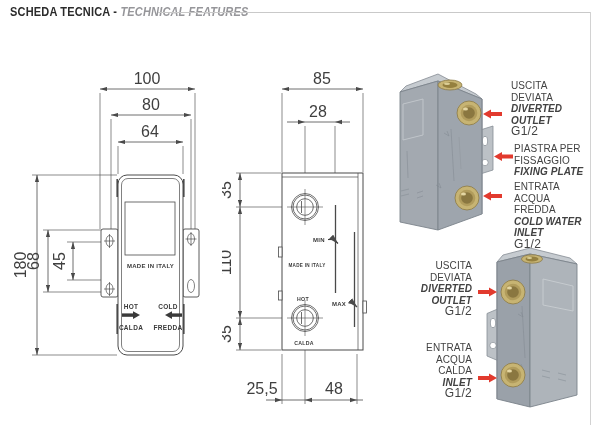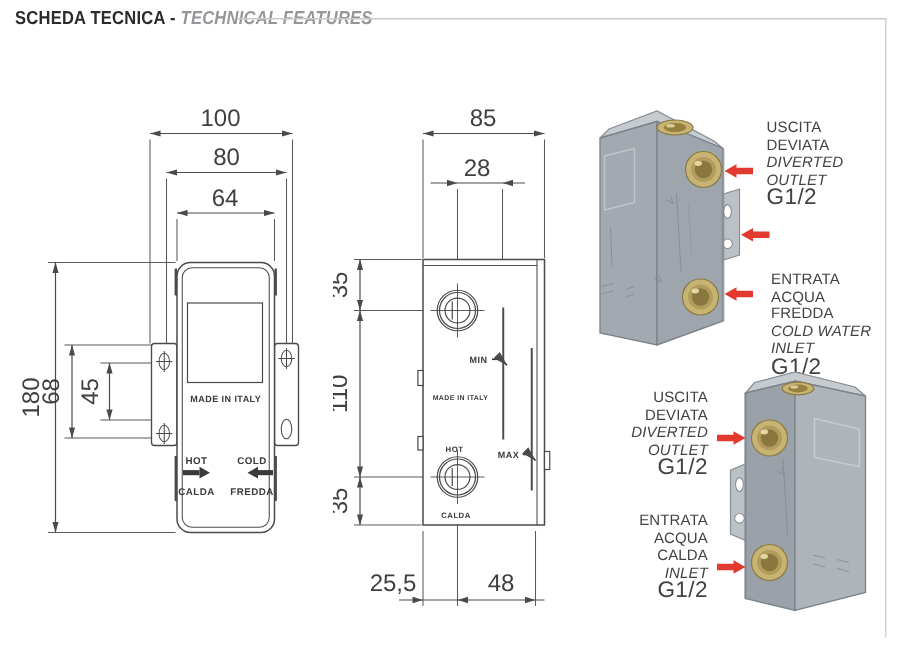--- a/index.html
+++ b/index.html
@@ -12,22 +12,22 @@
   #hdr .dash{color:#2b2b2b;}
   #hdr .t2{color:#96969a;font-style:italic;}
   #hdr-rule{top:12px;left:158px;width:433px;height:0;border-top:1.5px solid #c9c9c9;}
   #side-rule{top:12px;left:590px;width:0;height:413px;border-left:1.5px solid #d2d2d2;}
   svg{display:block;}
   svg text{fill:#3f3f3f;}
   .dimtxt{font-size:16px;fill:#3f3f3f;}
   .eng{font-weight:bold;letter-spacing:.3px;fill:#3a3a3a;}
   .lbl{position:absolute;font-size:10px;line-height:11.5px;color:#424242;letter-spacing:.1px;}
   .lbl.r{text-align:right;}
-  .lbl .it{font-style:italic;}
-  .lbl .g{font-size:15px;letter-spacing:.3px;}
+  .lbl .it{font-style:italic;font-weight:bold;}
+  .lbl .g{font-size:12px;letter-spacing:.3px;}
 </style>
 </head>
 <body>
 
 <div id="screen">
 
   <div id="hdr" class="abs">
     <span class="t1">SCHEDA TECNICA</span>
     <span class="dash">-</span>
     <span class="t2">TECHNICAL FEATURES</span>
@@ -251,20 +251,25 @@
     </g>
   </svg>
 
   <div class="lbl" style="left:511px;top:80px;width:80px">
     <div>USCITA</div>
     <div>DEVIATA</div>
     <div class="it">DIVERTED</div>
     <div class="it">OUTLET</div>
     <div class="g">G1/2</div>
   </div>
+  <div class="lbl" style="left:514px;top:143px;width:80px">
+    <div>PIASTRA PER</div>
+    <div>FISSAGGIO</div>
+    <div class="it">FIXING PLATE</div>
+  </div>
   <div class="lbl" style="left:514px;top:181px;width:80px">
     <div>ENTRATA</div>
     <div>ACQUA</div>
     <div>FREDDA</div>
     <div class="it">COLD WATER</div>
     <div class="it">INLET</div>
     <div class="g">G1/2</div>
   </div>
 
   <svg class="abs" style="left:458px;top:248px" width="126" height="162" viewBox="0 0 126 162">

